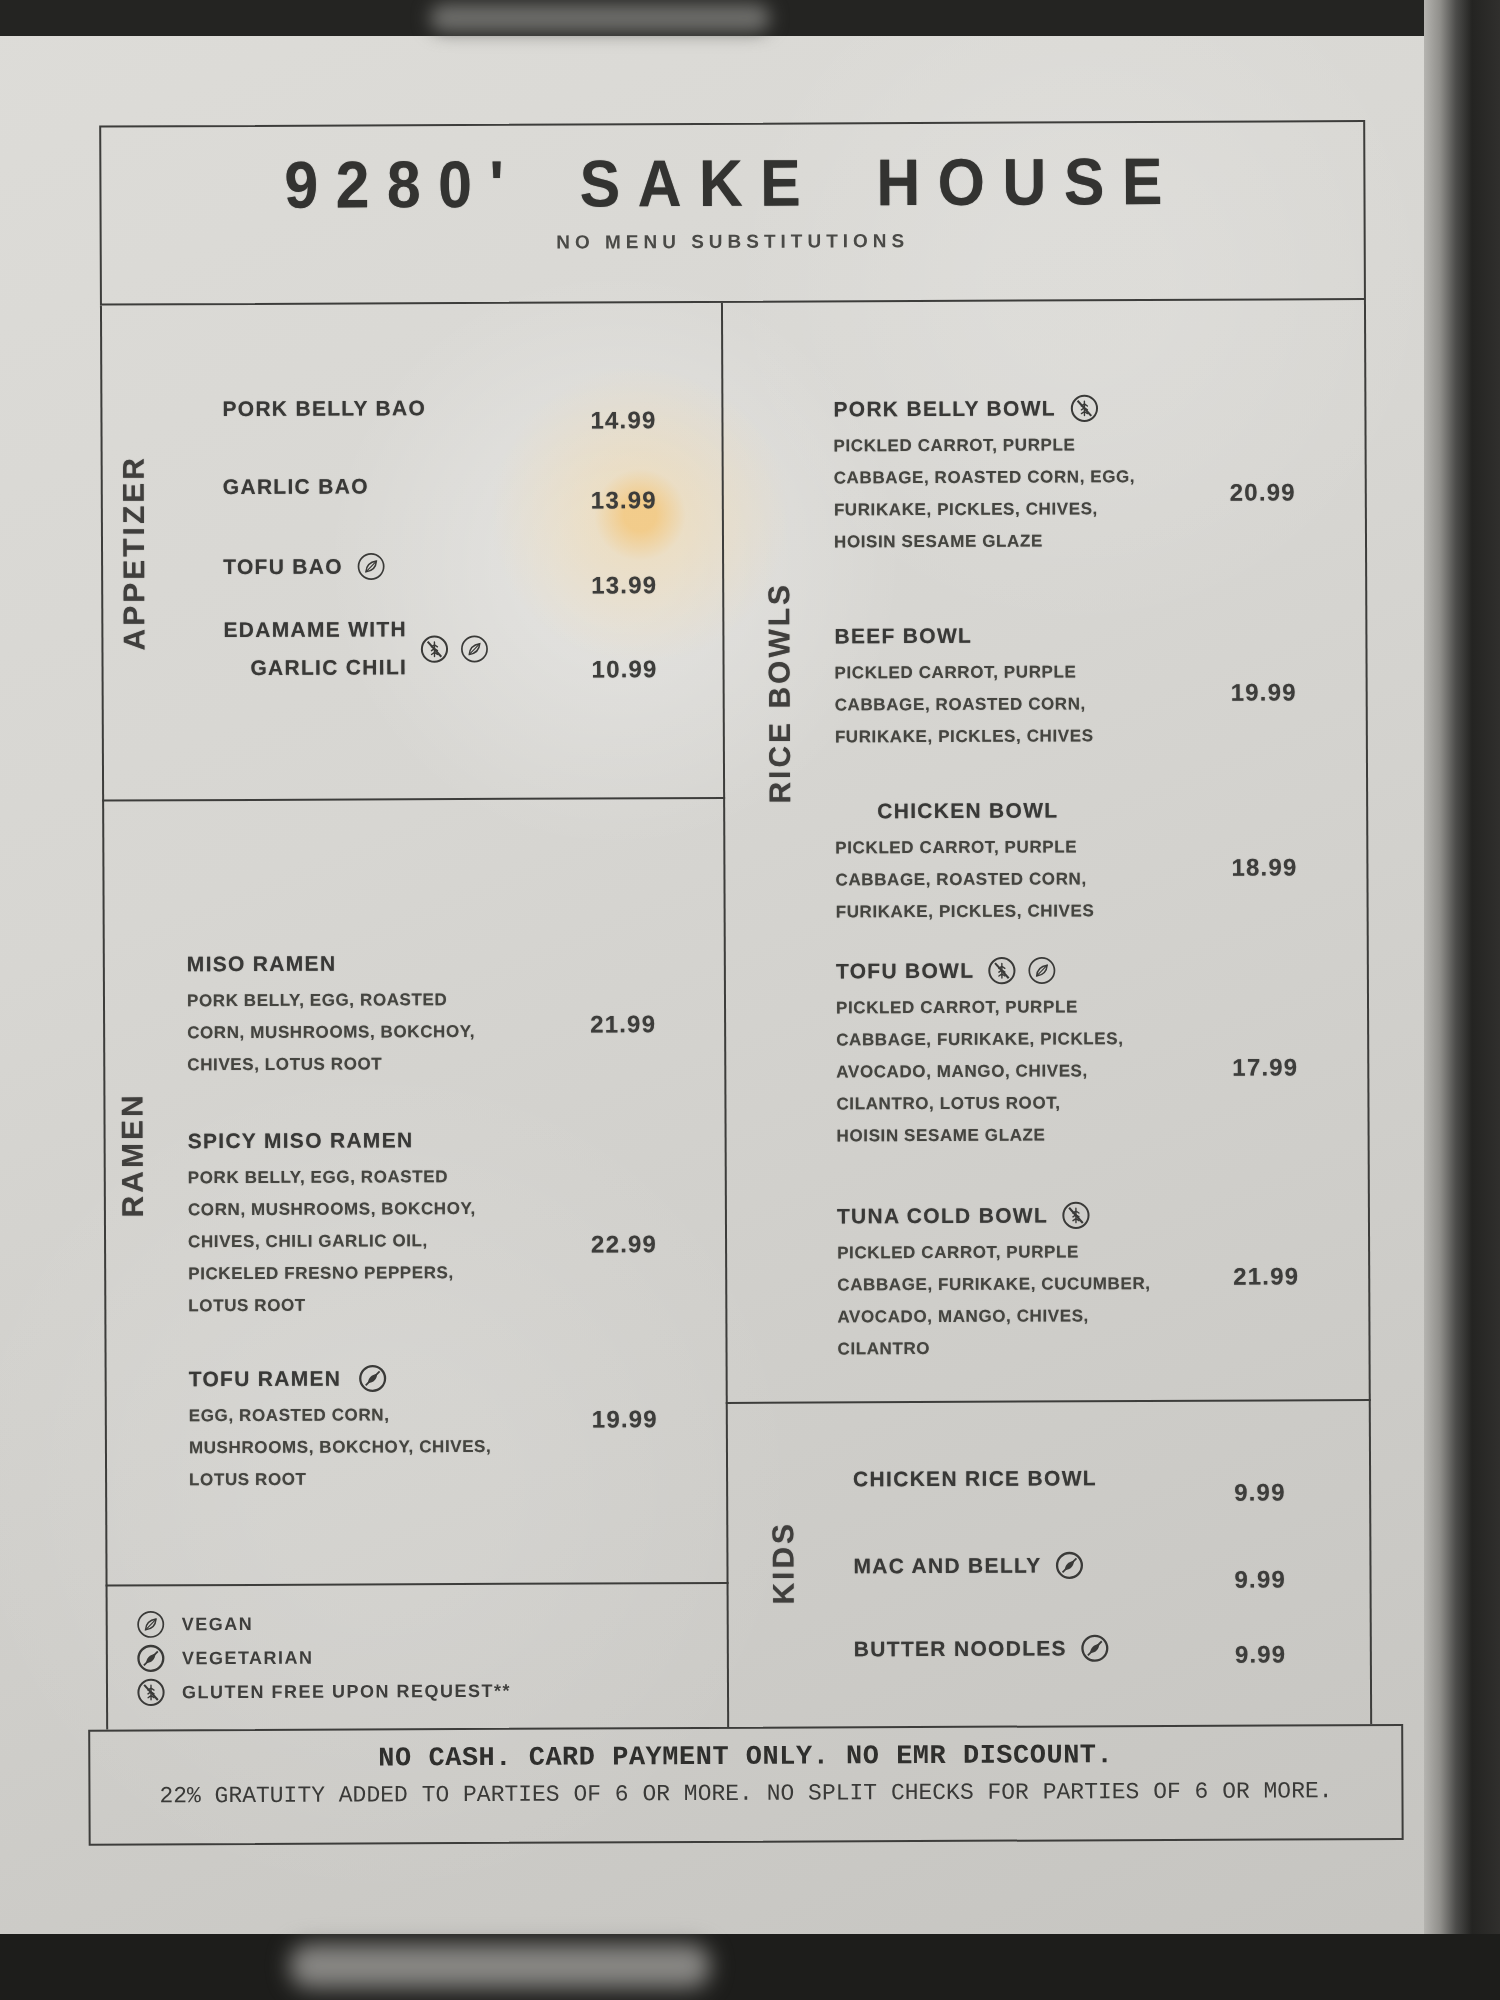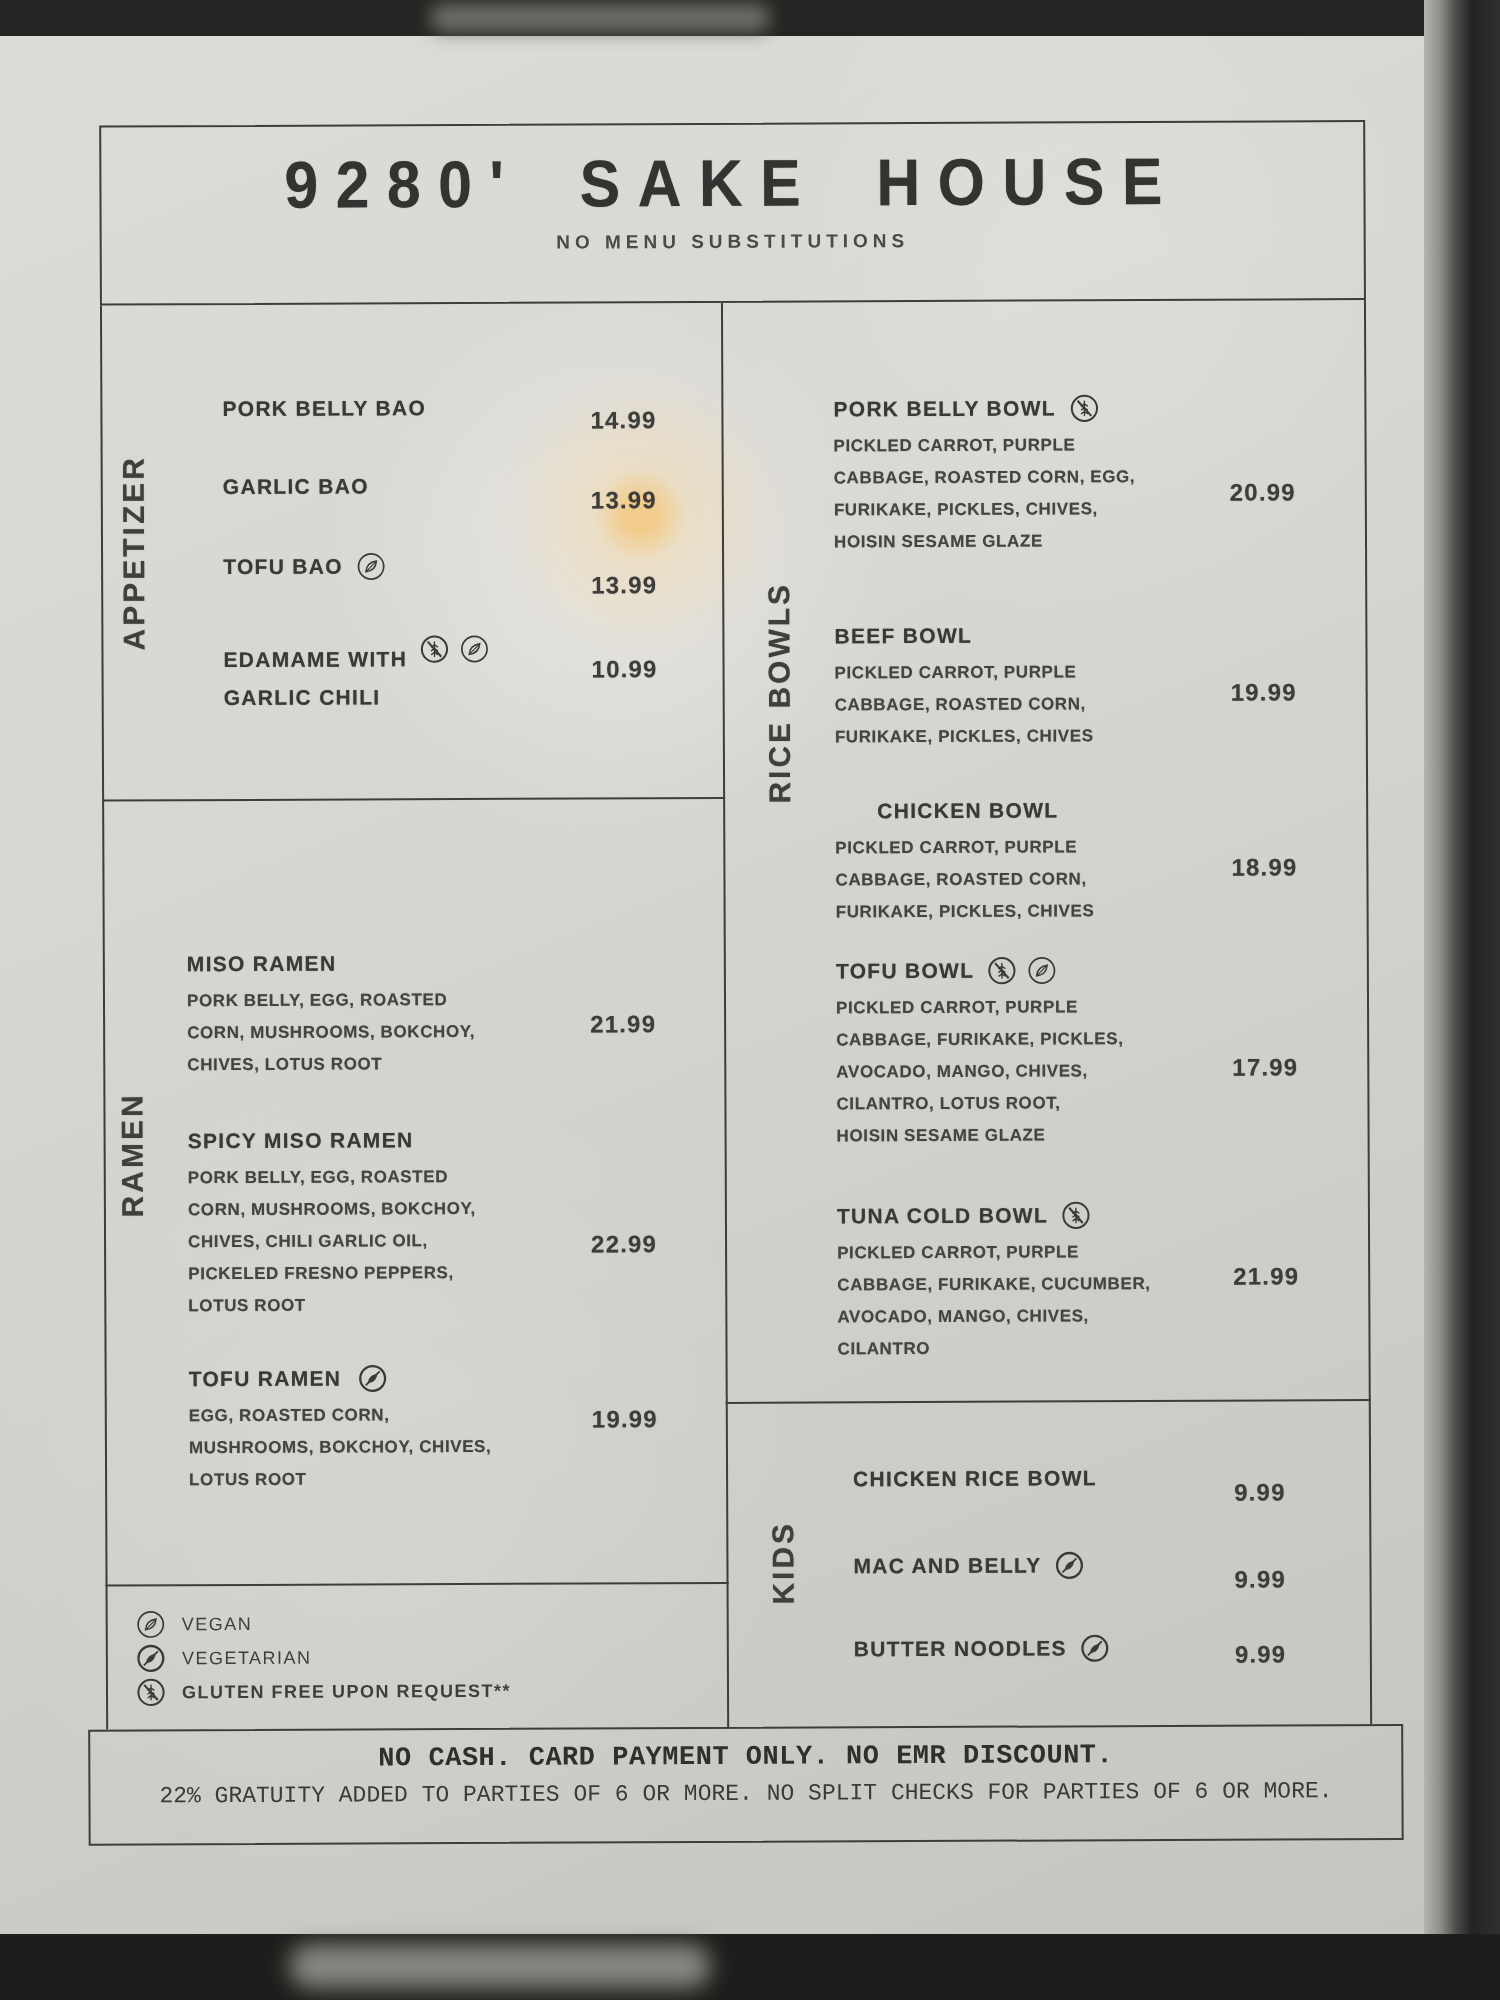--- a/index.html
+++ b/index.html
@@ -70,21 +70,21 @@
   .item-price{
     position:absolute;font-size:24px;font-weight:700;letter-spacing:1.2px;color:#3d3d3b;
     text-shadow:0 0 1px rgba(60,60,56,.5);
   }
   .mi-icon{display:inline-block;width:30px;height:30px;}
   .mi-icon svg{width:30px;height:30px;display:block;}
   .icon-group{display:inline-flex;gap:10px;align-items:center;}
   .icon-group.abs{position:absolute;}
 
   .legend-row{position:absolute;left:30px;display:flex;align-items:center;gap:16px;height:30px;}
-  .legend-label{font-size:18px;font-weight:400;letter-spacing:1.5px;color:#3e3e3c;white-space:nowrap;}
+  .legend-label{font-size:18px;font-weight:700;letter-spacing:1.5px;color:#3e3e3c;white-space:nowrap;}
   .legend-label.strong{font-weight:700;}
 
   .footer-box{left:85px;top:1727px;width:1315px;height:116px;border-width:2.5px;text-align:center;}
   .footer-line1{
     margin-top:13px;font-family:"Liberation Mono", monospace;font-size:27px;font-weight:700;
     color:#2f2f2d;letter-spacing:.5px;white-space:nowrap;
   }
   .footer-line2{
     margin-top:9px;font-family:"Liberation Mono", monospace;font-size:23px;font-weight:400;
     color:#3a3a38;letter-spacing:0;white-space:nowrap;
@@ -132,21 +132,21 @@
           <span class="mi-icon">
             <svg viewBox="0 0 30 30">
               <circle cx="15" cy="15" r="12.6" fill="none" stroke="#3a3a38" stroke-width="1.7"></circle>
               <path d="M9.8 20.4 C10.2 14.6 13.7 10.7 20.3 9.7 C19.8 15.9 16.4 19.6 9.8 20.4 Z" fill="none" stroke="#3a3a38" stroke-width="1.5"></path>
               <path d="M9.8 20.4 C13.2 17.1 16.6 13.6 20.3 9.7" fill="none" stroke="#3a3a38" stroke-width="1.2"></path>
             </svg>
           </span>
         </span>
       </div>
       <div class="item-price" style="left: 490px; top: 268px;">13.99</div>
-      <div class="item-name" style="left: 122px; top: 336px;">
+      <div class="item-name" style="left: 122px; top: 306px; text-align: right;">
         <span class="nm-line">EDAMAME WITH</span>
         <span class="nm-line">GARLIC CHILI</span>
       </div>
       <span class="icon-group abs" style="left: 318px; top: 330px;">
         <span class="mi-icon">
           <svg viewBox="0 0 30 30">
             <circle cx="15" cy="15" r="12.6" fill="none" stroke="#3a3a38" stroke-width="2"></circle>
             <path d="M15 7.8 L15 22.3 M15 10.6 L18 12.7 M15 10.6 L12 12.7 M15 14.4 L18 16.5 M15 14.4 L12 16.5 M15 18.2 L18 20.3 M15 18.2 L12 20.3" stroke="#3a3a38" stroke-width="1.4" fill="none" stroke-linecap="round"></path>
             <path d="M8.2 7.4 L21.8 22.6" stroke="#3a3a38" stroke-width="2.1"></path>
           </svg>

